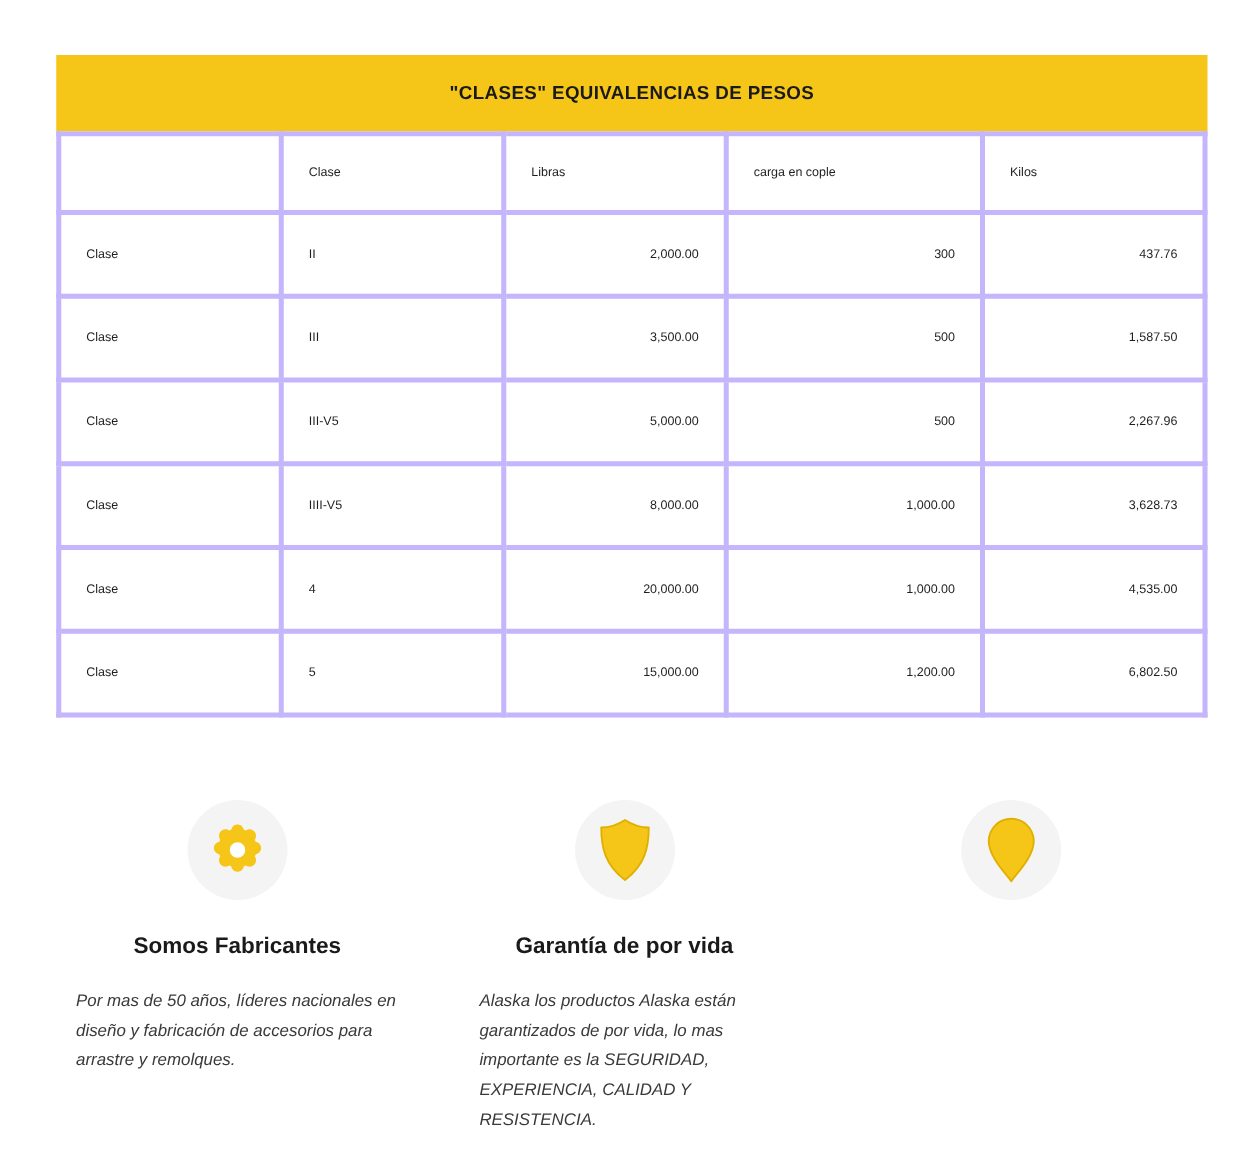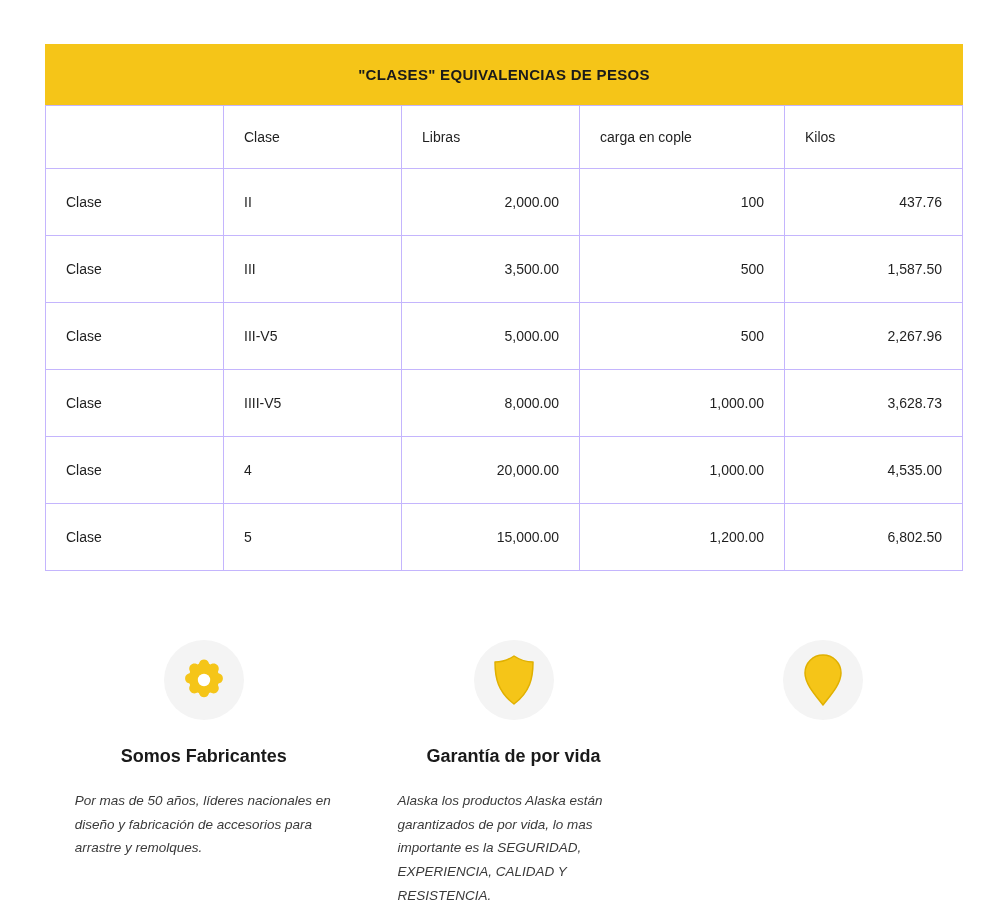--- a/index.html
+++ b/index.html
@@ -37,25 +37,25 @@
     background: #f5c518;
     color: #1a1a1a;
     font-size: 15px;
     font-weight: bold;
     letter-spacing: 0.3px;
     padding: 22px 10px 22px 10px;
     text-align: center;
   }
   table.equiv th,
   table.equiv td {
-    border: 1px solid #c4b5fd;
+    border: 4px solid #c4b5fd;
     padding: 0 20px;
     height: 67px;
     vertical-align: middle;
-    font-size: 14px;
+    font-size: 10px;
     font-weight: normal;
     color: #1f1f1f;
   }
   table.equiv thead th {
     text-align: left;
     font-weight: normal;
     height: 63px;
     color: #1f1f1f;
   }
   .col-label  { width: 178px; }
@@ -68,21 +68,21 @@
     font-weight: bold;
     color: #1a1a1a;
   }
   td.num {
     text-align: right;
   }
 
   
   .features {
     position: absolute;
-    left: 55px;
+    left: 41px;
     top: 640px;
     width: 917px;
     display: flex;
     gap: 12px;
   }
   .feature {
     width: 33.333%;
     display: flex;
     flex-direction: column;
     align-items: center;
@@ -141,21 +141,21 @@
           <th>Libras</th>
           <th>carga en cople</th>
           <th>Kilos</th>
         </tr>
       </thead>
       <tbody>
         <tr>
           <td class="rowlabel">Clase</td>
           <td>II</td>
           <td class="num">2,000.00</td>
-          <td class="num">100</td>
+          <td class="num">300</td>
           <td class="num">437.76</td>
         </tr>
         <tr>
           <td class="rowlabel">Clase</td>
           <td>III</td>
           <td class="num">3,500.00</td>
           <td class="num">500</td>
           <td class="num">1,587.50</td>
         </tr>
         <tr>

